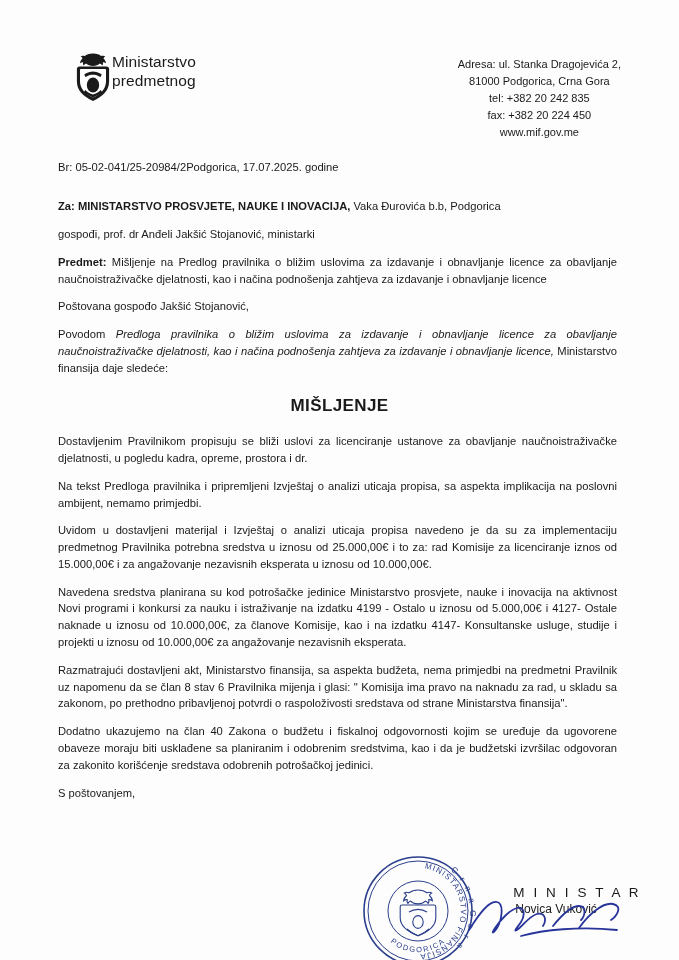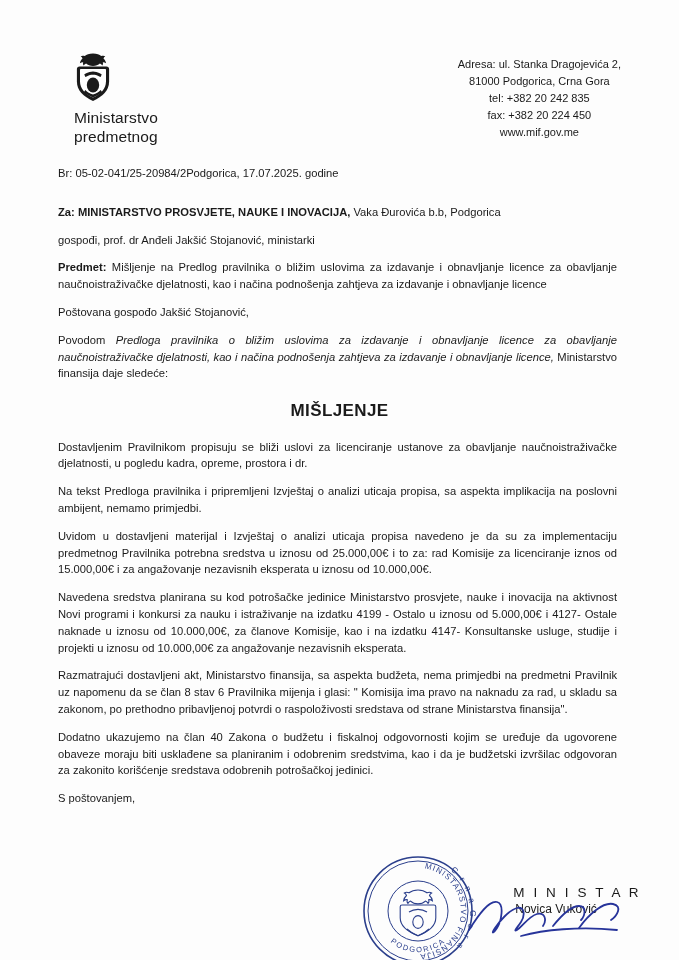--- a/index.html
+++ b/index.html
@@ -24,21 +24,21 @@
   }
 
   
   .header {
     display: flex;
     justify-content: space-between;
     align-items: flex-start;
   }
   .brand {
     display: flex;
-    flex-direction: column;
+    flex-direction: row;
     align-items: flex-start;
     padding-left: 16px;
     justify-content: flex-end;
   }
   .coat {
     width: 38px;
     height: 50px;
     margin-bottom: 6px;
     display: block;
   }

